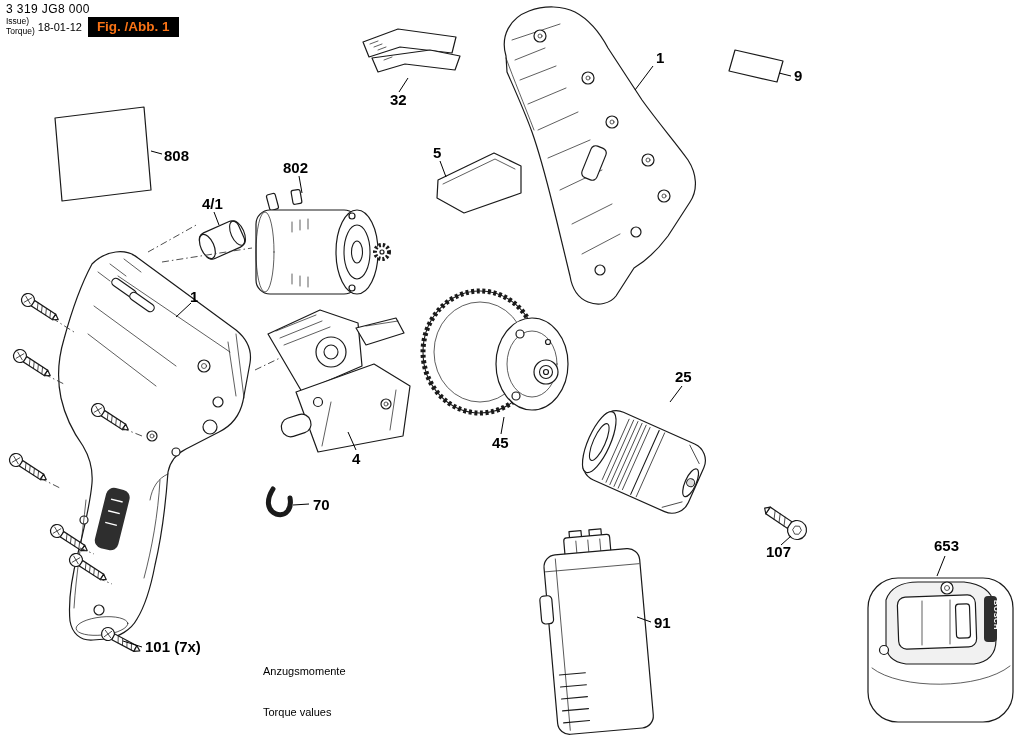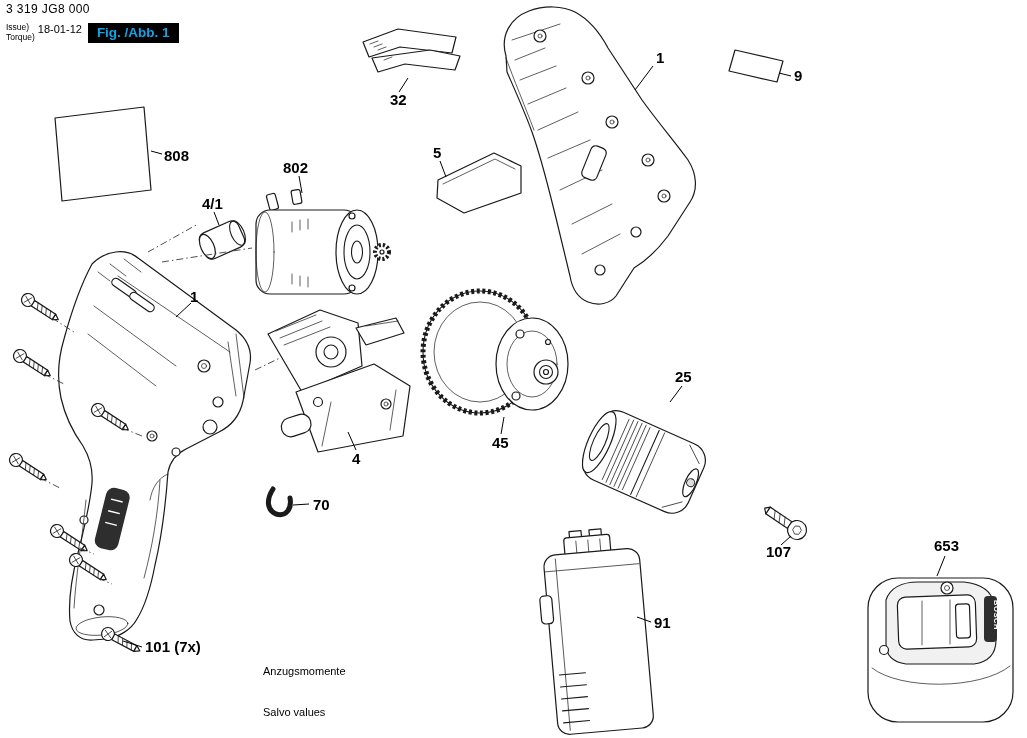--- a/index.html
+++ b/index.html
@@ -3,24 +3,24 @@
 <meta charset="utf-8">
 <style>
   html,body{margin:0;padding:0;background:#fff}
   .page{position:relative;width:1027px;height:738px;background:#fff;overflow:hidden;
         font-family:"Liberation Sans",sans-serif;color:#000}
   .page svg{position:absolute;left:0;top:0}
 
   
   .hdr{position:absolute;left:6px;top:2px;z-index:2}
   .docnum{font-size:12px;letter-spacing:.4px}
-  .hdr-row{display:flex;margin-top:7px}
+  .hdr-row{display:flex;align-items:center;margin-top:1px}
   .issue-stand{font-size:8.5px;line-height:1.15}
   .date{font-size:11px;margin:0 6px 0 3px}
-  .figbox{background:#000;color:#0ea5e9;font-size:13.5px;font-weight:bold;padding:2px 9px;line-height:1.2}
+  .figbox{background:#000;color:#f97316;font-size:13.5px;font-weight:bold;padding:2px 9px;line-height:1.2}
 
   
   .torque{position:absolute;left:263px;top:638px;font-size:11px;line-height:1.24;z-index:2;white-space:pre}
   .footer{position:absolute;left:3px;top:686px;font-size:9.5px;line-height:1.2;z-index:2}
 
   
   .ln{fill:none;stroke:#1a1a1a;stroke-width:1.1;stroke-linecap:round;stroke-linejoin:round}
   .thin{stroke-width:.7}
   .fw{fill:#fff;stroke:#1a1a1a;stroke-width:1.2;stroke-linejoin:round}
   .fg{fill:#f1f1f1;stroke:#1a1a1a;stroke-width:1.1;stroke-linejoin:round}
@@ -323,21 +323,21 @@
         <div>Issue)</div>
         <div>Torque)</div>
       </div>
       <div class="date">18-01-12</div>
       <div class="figbox">Fig. /Abb. 1</div>
     </div>
   </div>
 
   <div class="torque">
     <div>Anzugsmomente</div>
-    <div>Salvo values</div>
+    <div>Torque values</div>
     
     
     
     
     
   </div>
 
 
 </div>
 

